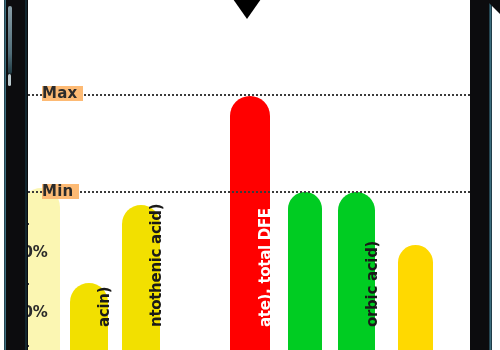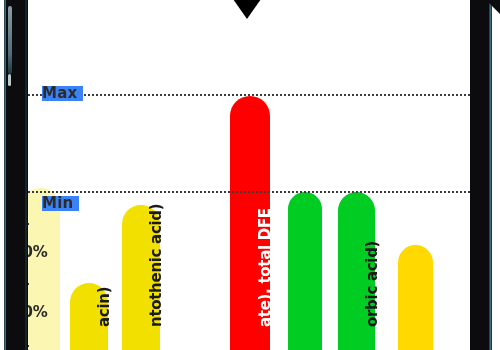--- a/index.html
+++ b/index.html
@@ -110,21 +110,21 @@
     right: 0;
     height: 0;
     border-top: 2px dotted #3b3b3b;
   }
   .threshold-label {
     position: absolute;
     font-size: 15px;
     font-weight: 700;
     color: #2b2b2b;
     letter-spacing: .2px;
-    background: #3b82f6;
+    background: #fdba74;
     padding: 0 6px 0 0;
     line-height: 1;
   }
 
   
   .tick {
     position: absolute;
     left: 18px;
     width: 11px;
     height: 0;
@@ -222,21 +222,21 @@
     <div style="position:absolute; left:420px; width:30px; top:0; height:350px;">
       <div class="vlabel">
         
       </div>
     </div>
 
     <div class="threshold" style="top:94px;"></div>
     <div class="threshold" style="top:191px;"></div>
 
     <div class="threshold-label" style="left:14px; top:86px;">Max</div>
-    <div class="threshold-label" style="left:14px; top:196px;">Min</div>
+    <div class="threshold-label" style="left:14px; top:184px;">Min</div>
 
   </div>
 
   <div class="tick" style="top:223px;"></div>
   <div class="tick" style="top:283px;"></div>
   <div class="tick" style="top:345px;"></div>
 
   <div class="tick-label" style="top:245px;">80%</div>
   <div class="tick-label" style="top:305px;">60%</div>
 

